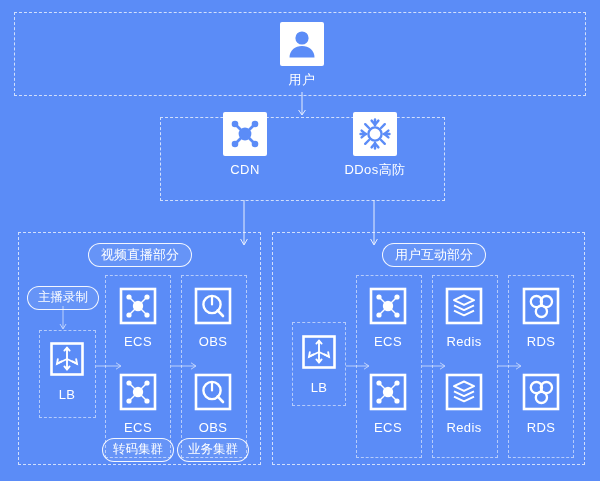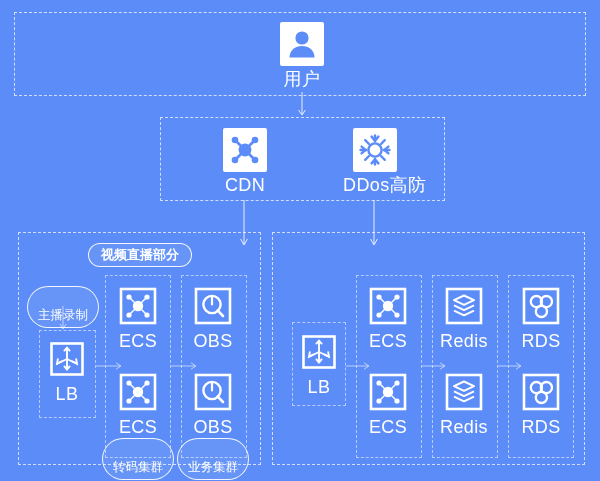--- a/index.html
+++ b/index.html
@@ -22,21 +22,21 @@
   .dbox-soft{
     position:absolute;
     border:1px dashed rgba(255,255,255,.55);
     box-sizing:border-box;
   }
 
   
   .node{position:absolute;width:64px;text-align:center;}
   .node .cap{
     display:block;margin-top:6px;
-    font-size:18px;line-height:15px;
+    font-size:13px;line-height:15px;
     color:#ffffff;white-space:nowrap;
     letter-spacing:.4px;
   }
   .tile{
     width:44px;height:44px;margin:0 auto;
     display:block;
   }
   .tile.solid{background:#ffffff;border-radius:2px;}
 
   
@@ -44,21 +44,21 @@
     position:absolute;
     border:1px solid rgba(255,255,255,.92);
     border-radius:999px;
     padding:3px 12px 4px;
     font-size:13px;line-height:15px;
     white-space:nowrap;
     color:#ffffff;
     background:rgba(255,255,255,.07);
     box-sizing:border-box;
   }
-  .pill.small{font-size:12.5px;padding:21px 10px 4px;}
+  .pill.small{font-size:12.5px;padding:3px 10px 4px;}
 
   
   .conn{position:absolute;overflow:visible;}
   .conn line,.conn path{
     stroke:rgba(255,255,255,.85);
     stroke-width:1;
     fill:none;
   }
   .conn .head{fill:none;stroke:rgba(255,255,255,.85);stroke-width:1;}
   .conn.dim line,.conn.dim path{stroke:rgba(255,255,255,.6);}
@@ -80,38 +80,38 @@
     <span class="cap">用户</span>
   </div>
 
   <svg class="conn" style="left:296px;top:92px;width:14px;height:26px;">
     <line x1="6" y1="0" x2="6" y2="22"></line>
     <path class="head" d="M2.6 18 L6 23 L9.4 18"></path>
   </svg>
 
   <div class="dbox" style="left:160px;top:117px;width:285px;height:84px;"></div>
 
-  <div class="node" style="left:213px;top:128px;">
+  <div class="node" style="left:213px;top:112px;">
     <span class="tile solid">
       <svg width="44" height="44" viewBox="0 0 44 44">
         <g stroke="#5b8cf7" stroke-width="2.6" fill="#5b8cf7">
           <line x1="13" y1="13" x2="31" y2="31"></line>
           <line x1="31" y1="13" x2="13" y2="31"></line>
         </g>
         <circle cx="22" cy="22" r="6.4" fill="#5b8cf7"></circle>
         <circle cx="12" cy="12" r="3.3" fill="#5b8cf7"></circle>
         <circle cx="32" cy="12" r="3.3" fill="#5b8cf7"></circle>
         <circle cx="12" cy="32" r="3.3" fill="#5b8cf7"></circle>
         <circle cx="32" cy="32" r="3.3" fill="#5b8cf7"></circle>
       </svg>
     </span>
     <span class="cap">CDN</span>
   </div>
 
-  <div class="node" style="left:343px;top:128px;">
+  <div class="node" style="left:343px;top:112px;">
     <span class="tile solid">
       <svg width="44" height="44" viewBox="0 0 44 44">
         <g fill="none" stroke="#5b8cf7" stroke-width="2.4" stroke-linecap="round">
           <circle cx="22" cy="22" r="6.6"></circle>
           <path d="M22 7.5 L22 13.2"></path>
           <path d="M18.6 8.6 L22 12.6 L25.4 8.6"></path>
           <path d="M22 36.5 L22 30.8"></path>
           <path d="M18.6 35.4 L22 31.4 L25.4 35.4"></path>
           <path d="M7.5 22 L13.2 22"></path>
           <path d="M8.6 18.6 L12.6 22 L8.6 25.4"></path>
@@ -132,21 +132,21 @@
     <path class="head" d="M2.6 39 L6 45 L9.4 39"></path>
   </svg>
 
   <svg class="conn" style="left:368px;top:200px;width:14px;height:48px;">
     <line x1="6" y1="0" x2="6" y2="44"></line>
     <path class="head" d="M2.6 39 L6 45 L9.4 39"></path>
   </svg>
 
   <div class="dbox" style="left:18px;top:232px;width:243px;height:233px;"></div>
 
-  <div class="pill" style="left:88px;top:243px;font-weight:bold;">视频直播部分</div>
+  <div class="pill" style="left:88px;top:243px;">视频直播部分</div>
 
   <div class="pill small" style="left:27px;top:286px;">主播录制</div>
 
   <svg class="conn dim" style="left:58px;top:306px;width:12px;height:26px;">
     <line x1="5" y1="0" x2="5" y2="22"></line>
     <path class="head" d="M2 18 L5 23 L8 18"></path>
   </svg>
 
   <div class="dbox-soft" style="left:39px;top:330px;width:57px;height:88px;"></div>
 
@@ -241,20 +241,21 @@
         <line x1="21" y1="20.5" x2="21" y2="12" stroke="#ffffff" stroke-width="2.2" stroke-linecap="round"></line>
       </svg>
     </span>
     <span class="cap">OBS</span>
   </div>
 
   <div class="pill small" style="left:177px;top:438px;">业务集群</div>
 
   <div class="dbox" style="left:272px;top:232px;width:313px;height:233px;"></div>
 
+  <div class="pill" style="left:382px;top:243px;">用户互动部分</div>
 
   <div class="dbox-soft" style="left:292px;top:322px;width:54px;height:84px;"></div>
 
   <div class="node" style="left:287px;top:330px;width:64px;">
     <span class="tile">
       <svg width="44" height="44" viewBox="0 0 44 44">
         <rect x="6.5" y="6.5" width="31" height="31" fill="none" stroke="#ffffff" stroke-width="2.6"></rect>
         <g fill="none" stroke="#ffffff" stroke-width="1.9" stroke-linecap="round">
           <line x1="22" y1="11" x2="22" y2="32"></line>
           <path d="M19.4 13.6 L22 10.6 L24.6 13.6"></path>

